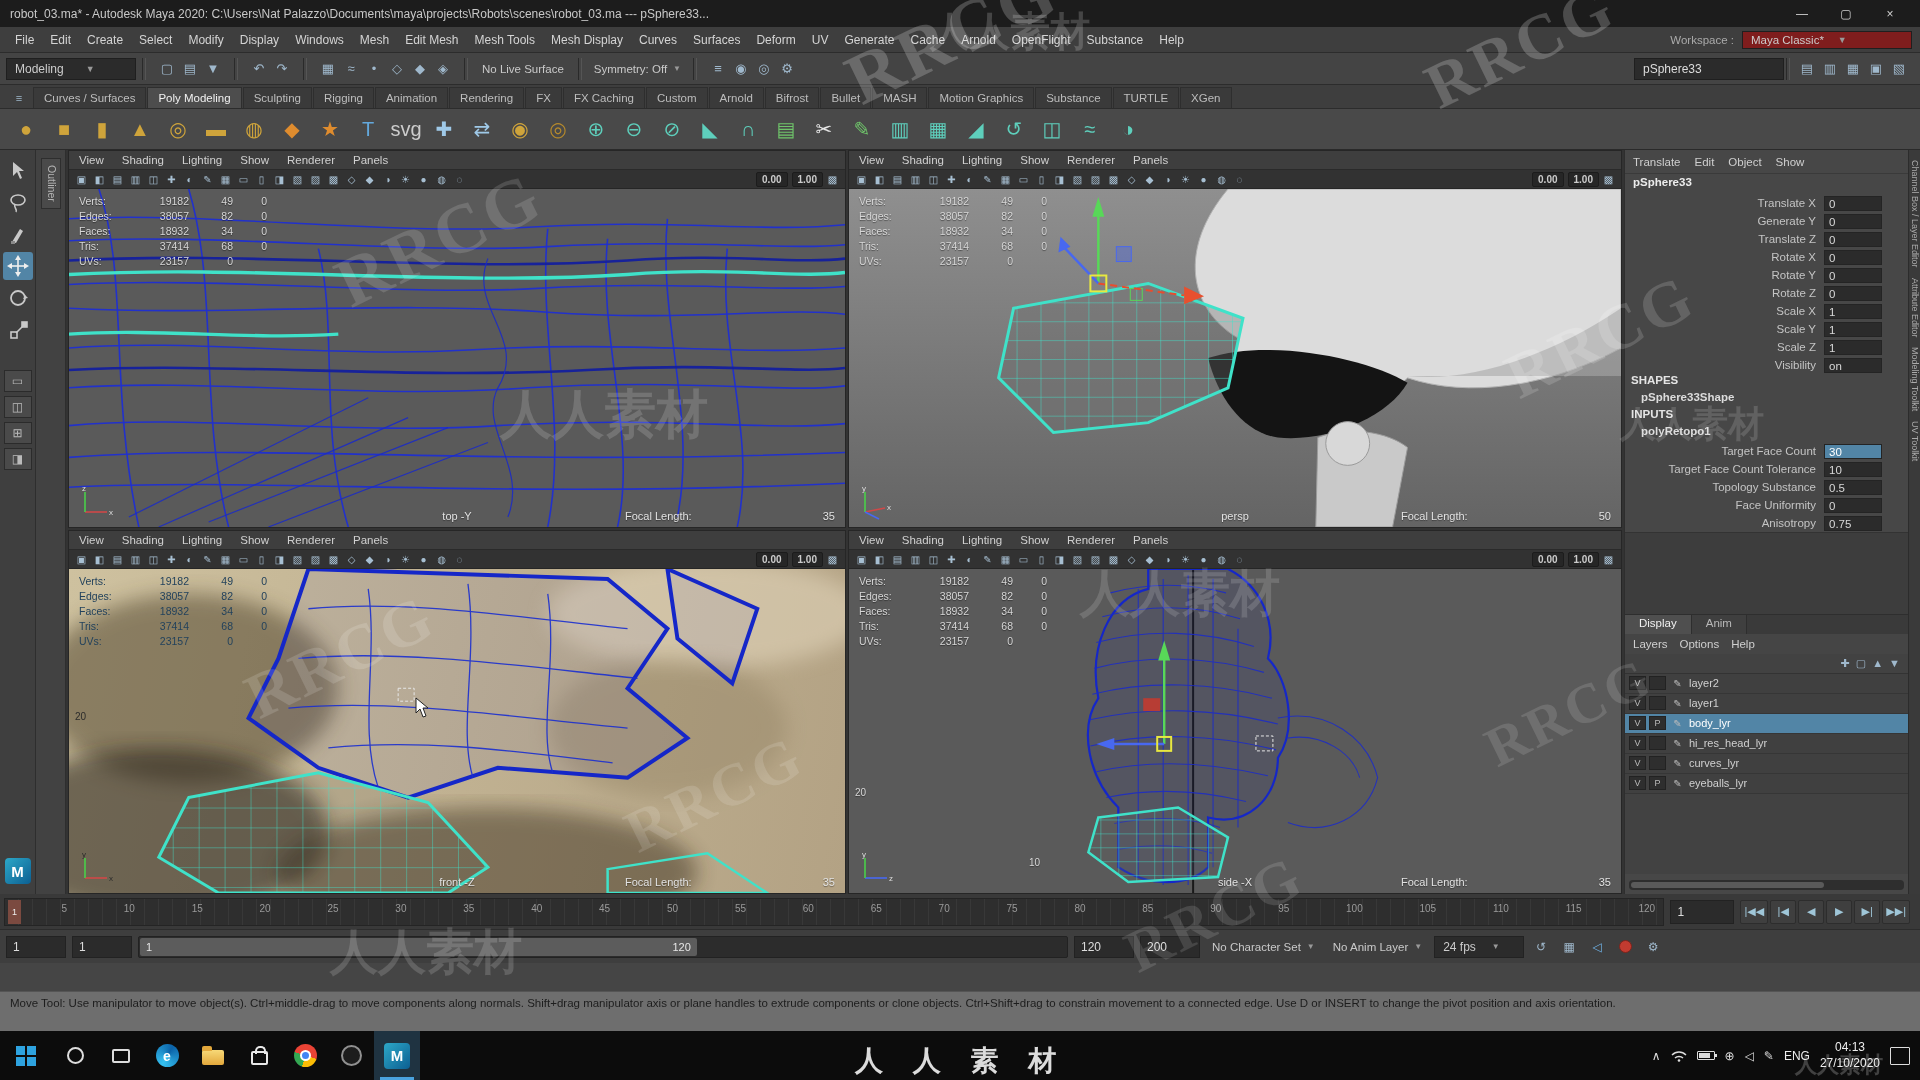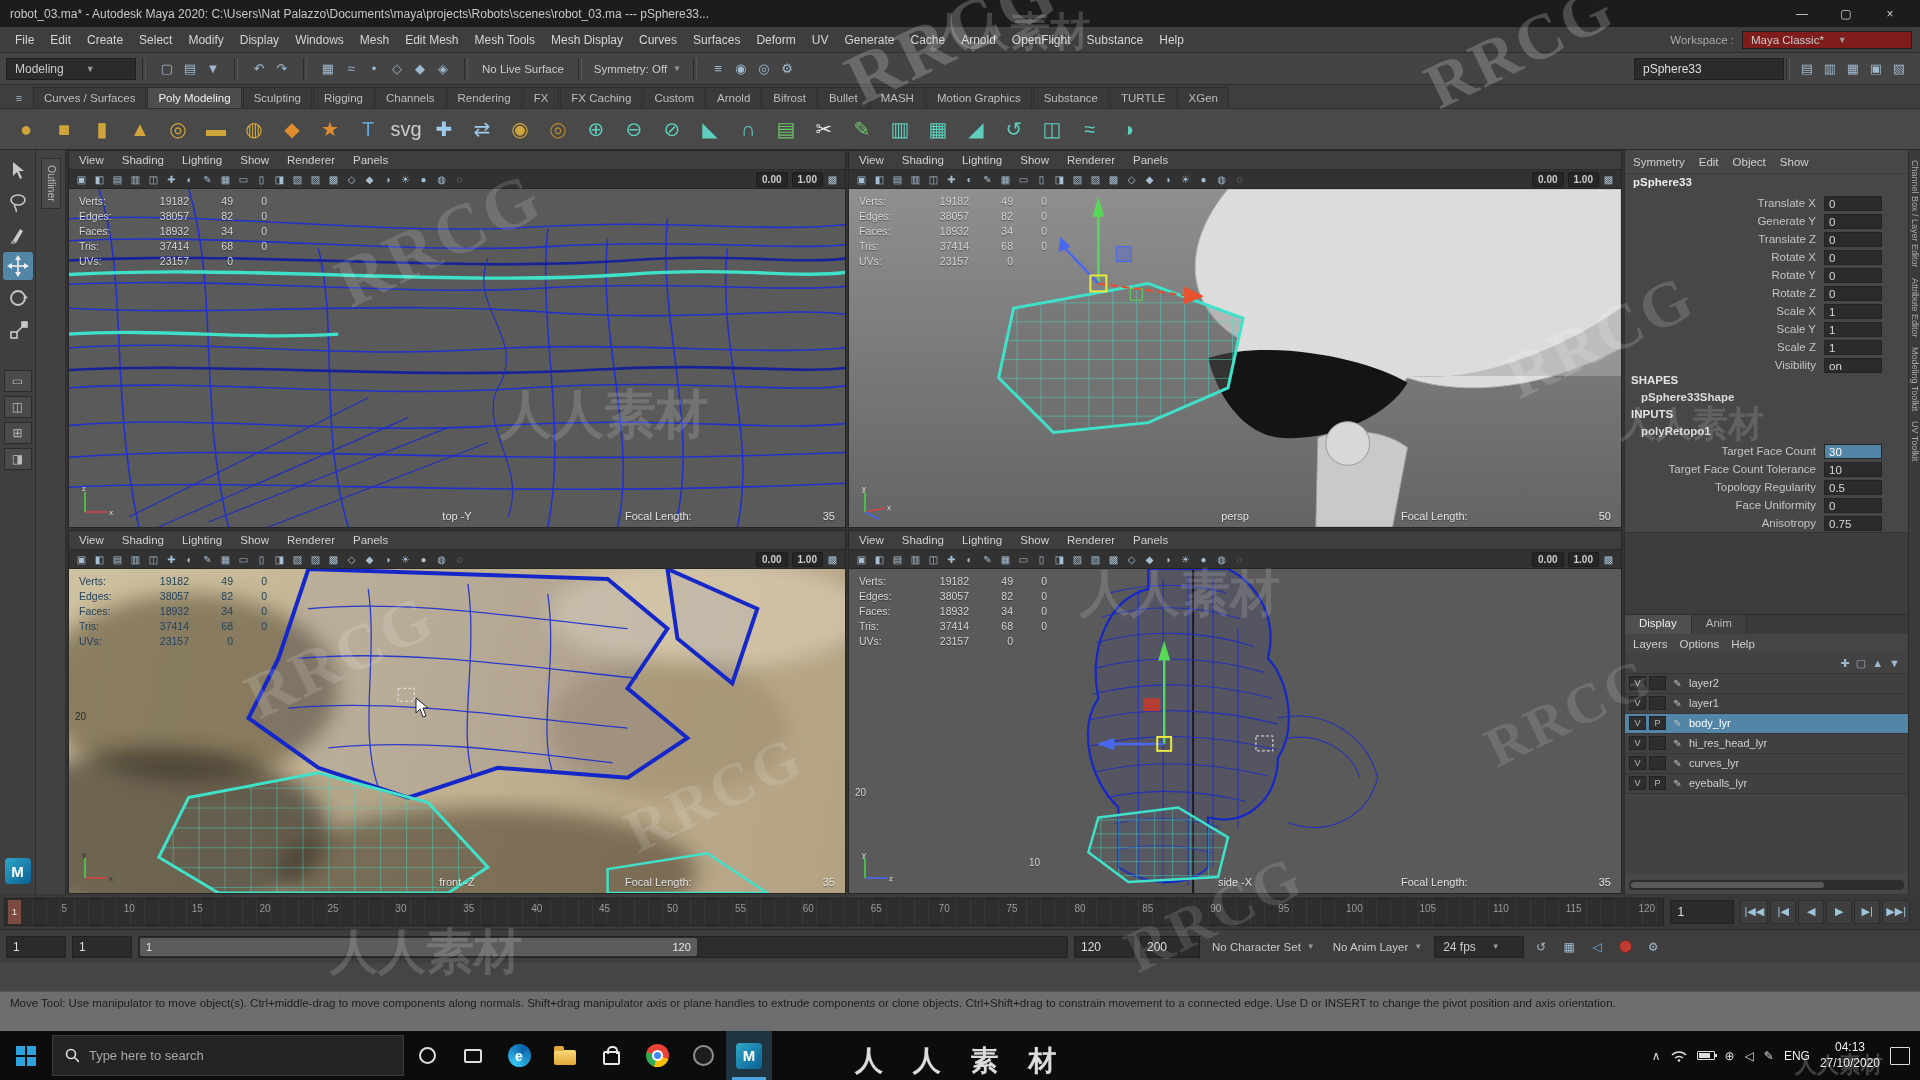--- a/index.html
+++ b/index.html
@@ -281,21 +281,21 @@
   </div>
 
   <div class="shelftabs">
     <span class="shelftab-menu">≡</span>
     <div style="display:flex;gap:1px;align-items:flex-end;">
 
     <span class="shelf-tab">Curves / Surfaces</span>
         <span class="shelf-tab active">Poly Modeling</span>
         <span class="shelf-tab">Sculpting</span>
         <span class="shelf-tab">Rigging</span>
-        <span class="shelf-tab">Channels</span>
+        <span class="shelf-tab">Animation</span>
         <span class="shelf-tab">Rendering</span>
         <span class="shelf-tab">FX</span>
         <span class="shelf-tab">FX Caching</span>
         <span class="shelf-tab">Custom</span>
         <span class="shelf-tab">Arnold</span>
         <span class="shelf-tab">Bifrost</span>
         <span class="shelf-tab">Bullet</span>
         <span class="shelf-tab">MASH</span>
         <span class="shelf-tab">Motion Graphics</span>
         <span class="shelf-tab">Substance</span>
@@ -861,21 +861,21 @@
           <div class="vp-focal">
             <span>Focal Length:</span>
             <span>35</span>
           </div>
         </div>
       </div>
     </div>
 
     <div class="channelbox">
       <div class="cb-menus">
-          <span>Symmetry</span>
+          <span>Translate</span>
           <span>Edit</span>
           <span>Object</span>
           <span>Show</span>
         </div>
       <div class="cb-object">pSphere33</div>
       <div>
 
           <div class="cb-row">
             <span class="cb-label">Translate X</span>
             <span class="cb-value">0</span>
@@ -936,21 +936,21 @@
             <span class="cb-label">Target Face Count</span>
             <span class="cb-value hl">30</span>
           </div>
 
           <div class="cb-row">
             <span class="cb-label">Target Face Count Tolerance</span>
             <span class="cb-value">10</span>
           </div>
 
           <div class="cb-row">
-            <span class="cb-label">Topology Regularity</span>
+            <span class="cb-label">Topology Substance</span>
             <span class="cb-value">0.5</span>
           </div>
 
           <div class="cb-row">
             <span class="cb-label">Face Uniformity</span>
             <span class="cb-value">0</span>
           </div>
 
           <div class="cb-row">
             <span class="cb-label">Anisotropy</span>
@@ -1117,27 +1117,20 @@
 
   <div class="taskbar">
     <div class="tb-start">
       <div class="winlogo">
           <i></i>
           <i></i>
           <i></i>
           <i></i>
         </div>
     </div>
-    <div class="tb-search">
-      <svg width="15" height="15">
-          <circle cx="6" cy="6" r="4.5" fill="none" stroke="#ddd" stroke-width="1.6"></circle>
-          <line x1="9.5" y1="9.5" x2="14" y2="14" stroke="#ddd" stroke-width="1.6"></line>
-        </svg>
-      <input placeholder="Type here to search" style="">
-    </div>
     <div class="tb-apps">
       <div class="tb-app">
           <div class="ring"></div>
         </div>
       <div class="tb-app">
           <div class="tview"></div>
         </div>
       <div class="tb-app">
           <div class="edge"></div>
         </div>

